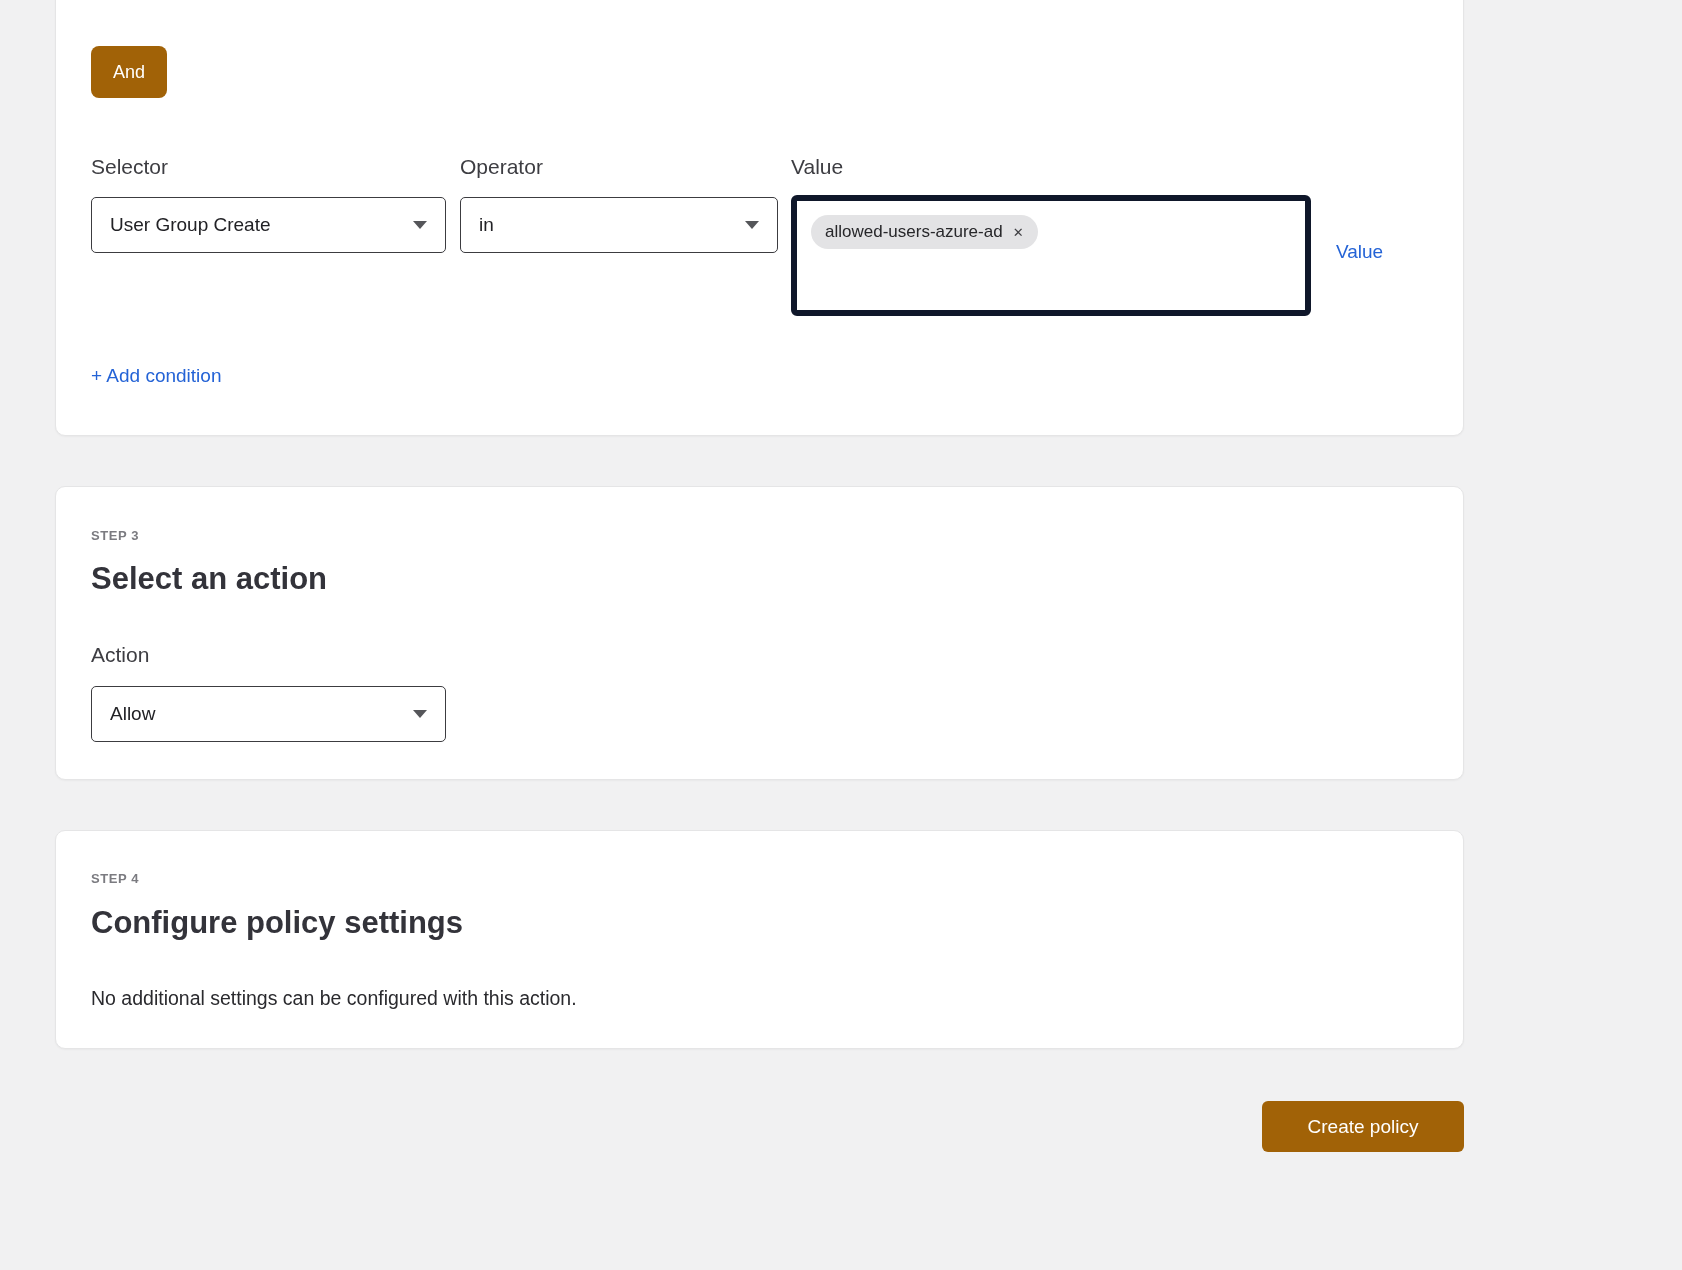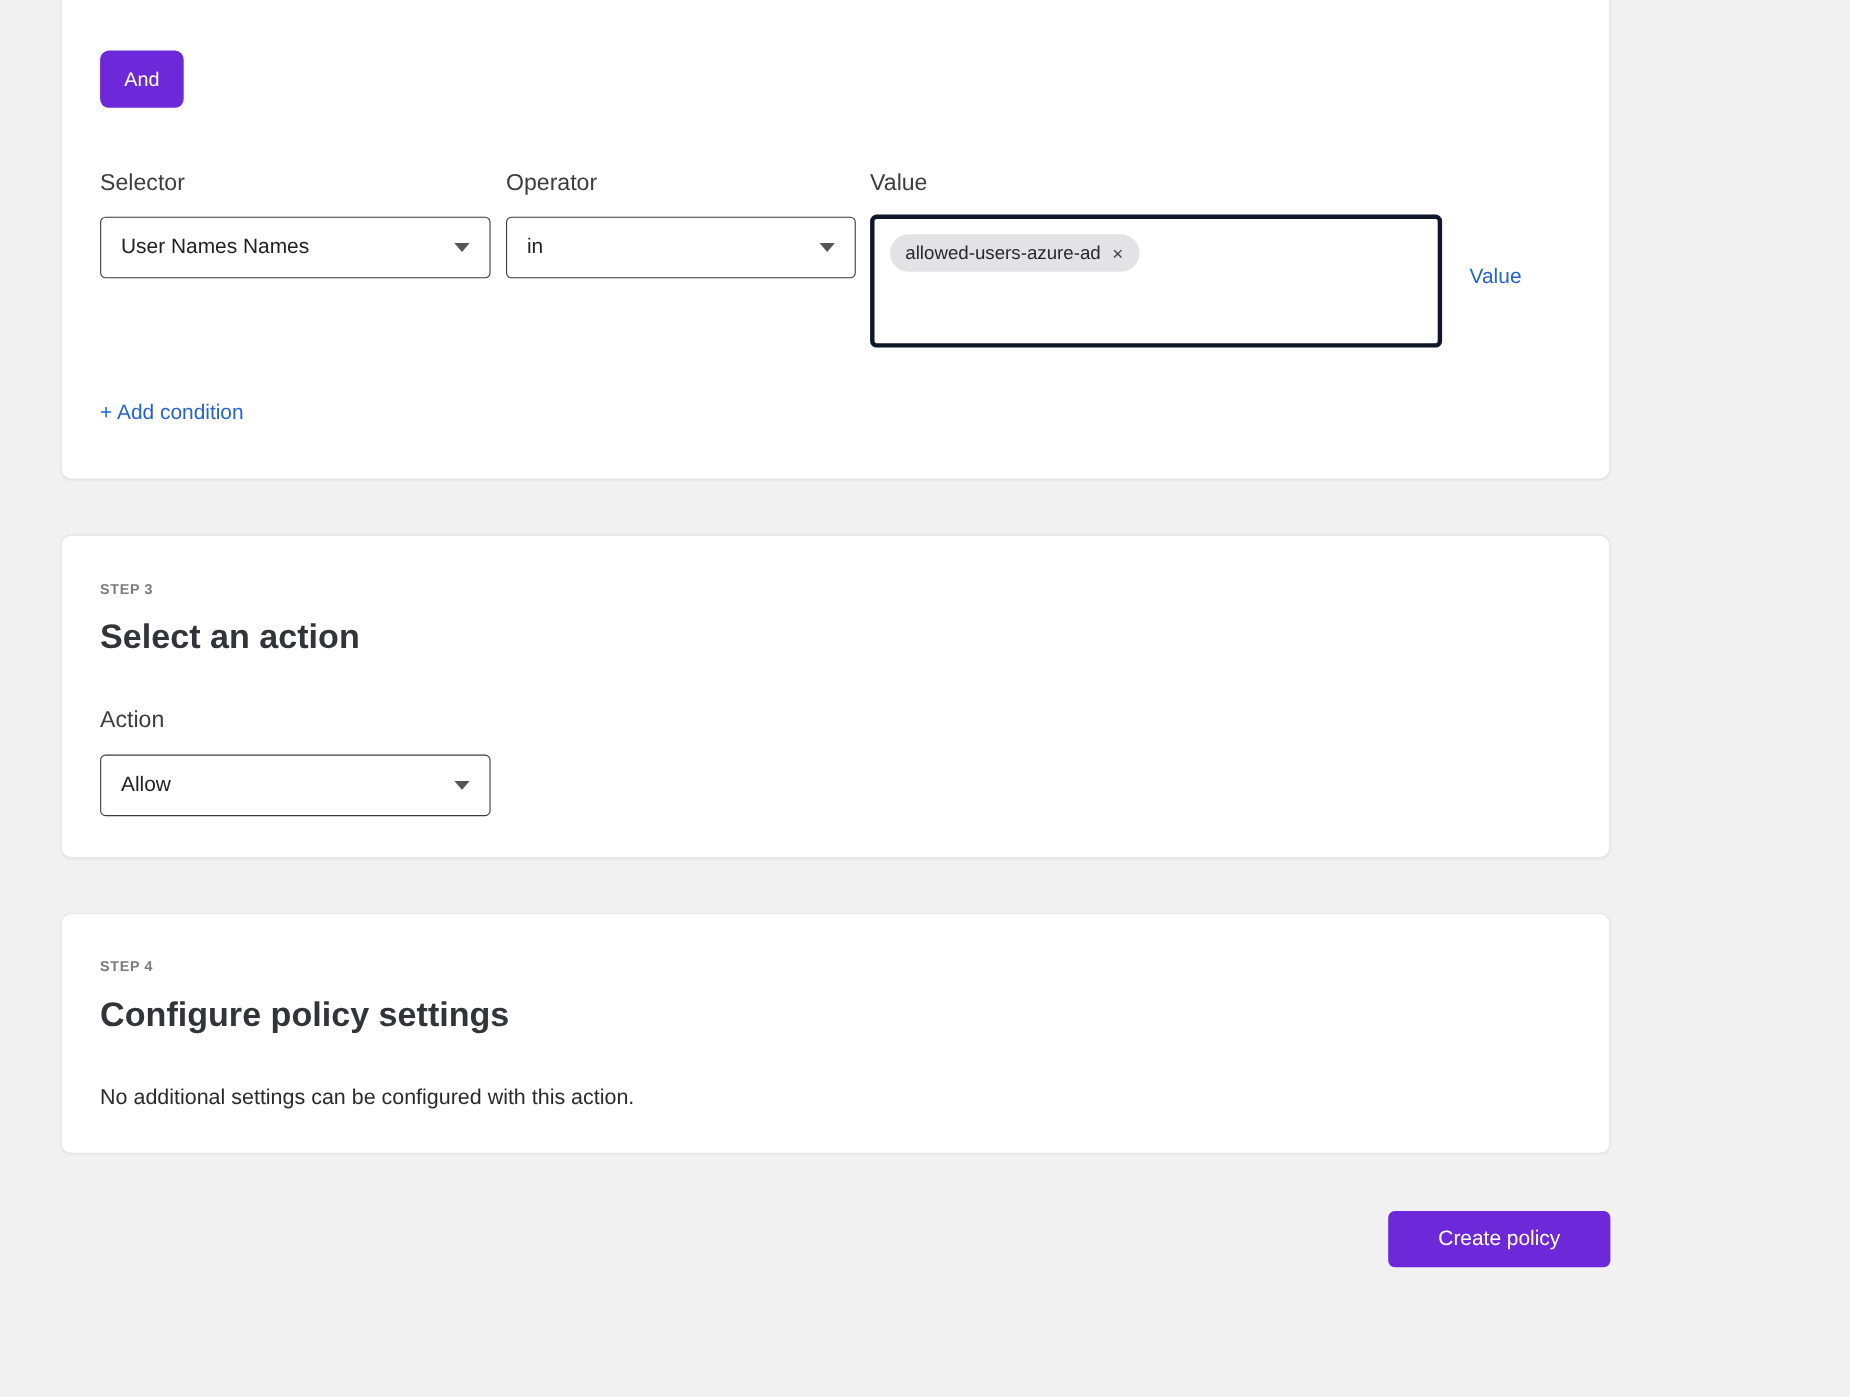--- a/index.html
+++ b/index.html
@@ -20,21 +20,21 @@
     border-radius: 10px;
     box-shadow: 0 1px 2px rgba(0,0,0,0.04);
   }
   #condition-card { top: -30px; height: 466px; }
   #step3-card     { top: 486px; height: 294px; }
   #step4-card     { top: 830px; height: 219px; }
 
   .abs { position: absolute; }
 
   .btn-primary {
-    background: #6d28d9;
+    background: #a16207;
     color: #ffffff;
     border: none;
     border-radius: 8px;
     font-family: "Liberation Sans", sans-serif;
     font-size: 18px;
     cursor: pointer;
     display: flex;
     align-items: center;
     justify-content: center;
   }
@@ -56,21 +56,21 @@
   .chevron {
     width: 0; height: 0;
     border-left: 7px solid transparent;
     border-right: 7px solid transparent;
     border-top: 8px solid #55565a;
     flex-shrink: 0;
     margin-left: 12px;
   }
 
   .value-box {
-    border: 4px solid #0f172a;
+    border: 6px solid #0f172a;
     border-radius: 6px;
     background: #ffffff;
     padding: 14px;
     cursor: text;
   }
   .tag {
     display: inline-flex;
     align-items: center;
     height: 34px;
     padding: 0 14px;
@@ -125,21 +125,21 @@
 
 <section class="card" id="condition-card">
 
   <button class="btn-primary abs" style="left:35px; top:75px; width:76px; height:52px;">And</button>
 
   <div class="field-label abs" style="left:35px; top:184px;">Selector</div>
   <div class="field-label abs" style="left:404px; top:184px;">Operator</div>
   <div class="field-label abs" style="left:735px; top:184px;">Value</div>
 
   <div class="select abs" style="left:35px; top:226px; width:355px; height:56px;">
-    <span>User Names Names</span>
+    <span>User Group Create</span>
     <span class="chevron"></span>
   </div>
 
   <div class="select abs" style="left:404px; top:226px; width:318px; height:56px;">
     <span>in</span>
     <span class="chevron"></span>
   </div>
 
   <div class="value-box abs" style="left:735px; top:224px; width:520px; height:121px;">
     <span class="tag">

